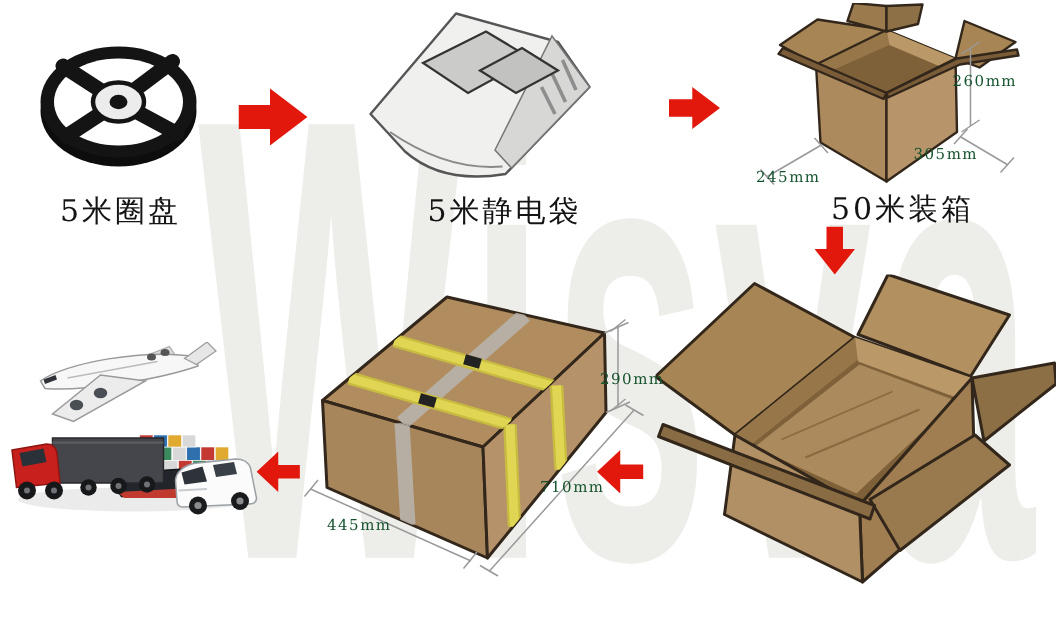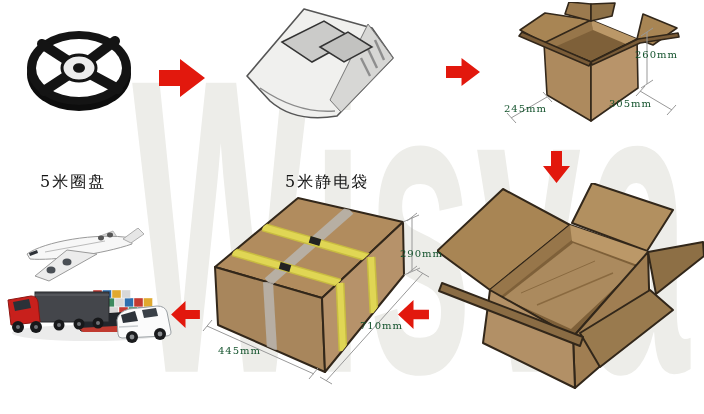--- a/index.html
+++ b/index.html
@@ -3,21 +3,21 @@
 <meta charset="utf-8">
 <style>
   html,body{margin:0;padding:0;background:#fff;}
   .stage{position:relative;width:704px;height:414px;background:#ffffff;overflow:hidden;
          font-family:"DejaVu Serif","DejaVu Sans",serif;}
   .wm{position:absolute;left:132px;top:48px;width:568px;height:350px;z-index:0;}
   .wm text{fill:#edede9;font-family:"Liberation Sans","DejaVu Sans",sans-serif;font-weight:bold;}
   .icon{position:absolute;z-index:1;}
   .arrow{position:absolute;z-index:2;}
   .arrow polygon{fill:#e2180d;}
-  .lbl{position:absolute;z-index:3;color:#141414;font-size:16px;letter-spacing:2px;white-space:nowrap;margin-top:45px;}
+  .lbl{position:absolute;z-index:3;color:#141414;font-size:20px;letter-spacing:2px;white-space:nowrap;}
   .dim{position:absolute;z-index:3;color:#14532d;font-size:10px;letter-spacing:1px;white-space:nowrap;}
   .outl{stroke:#32271a;stroke-width:1.6;stroke-linejoin:round;}
   .outl2{stroke:#32271a;stroke-width:2;stroke-linejoin:round;}
   .dimln{stroke:#999;stroke-width:1;fill:none;}
 </style>
 </head>
 <body>
 
 <div class="stage">
 
@@ -86,21 +86,22 @@
       <line x1="145" y1="89" x2="177" y2="108"></line>
       <line x1="141" y1="94" x2="150" y2="84"></line>
       <line x1="172" y1="113" x2="181" y2="103"></line>
       <line x1="52" y1="95" x2="16" y2="116"></line>
       <line x1="48" y1="90" x2="57" y2="100"></line>
       <line x1="12" y1="111" x2="21" y2="121"></line>
     </g>
   </svg>
   <span class="dim" style="left:635px;top:49px;">260mm</span>
   <span class="dim" style="left:609px;top:98px;">305mm</span>
-  <span class="dim" style="left:504px;top:103px;">245mm</span>
+  <span class="dim" style="left:504px;top:113px;">245mm</span>
+  <span class="lbl" style="left:554px;top:126px;">50米装箱</span>
 
   <svg class="arrow" style="left:543px;top:151px;" width="27" height="32" viewBox="0 0 27 32">
     <polygon points="8,0 19,0 19,15 27,15 13.5,32 0,15 8,15"></polygon>
   </svg>
 
   <svg class="icon" style="left:437px;top:183px;" width="267" height="222" viewBox="0 0 267 222">
 
     <polygon class="outl2" points="53,107 0,68 66,6 133,42" fill="#a88554"></polygon>
     <polygon class="outl2" points="135,40 155,0 236,27 210,68" fill="#b29060"></polygon>
 

